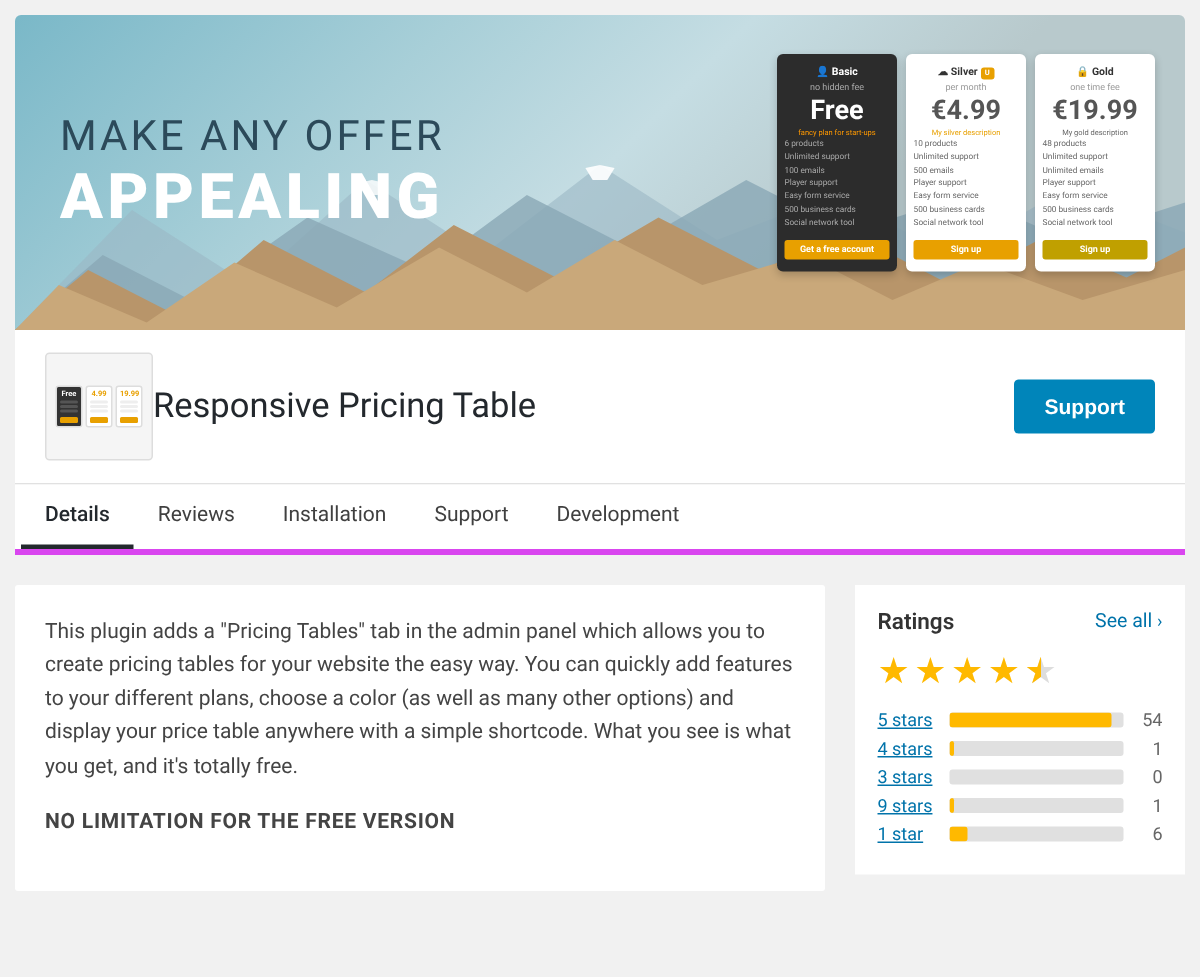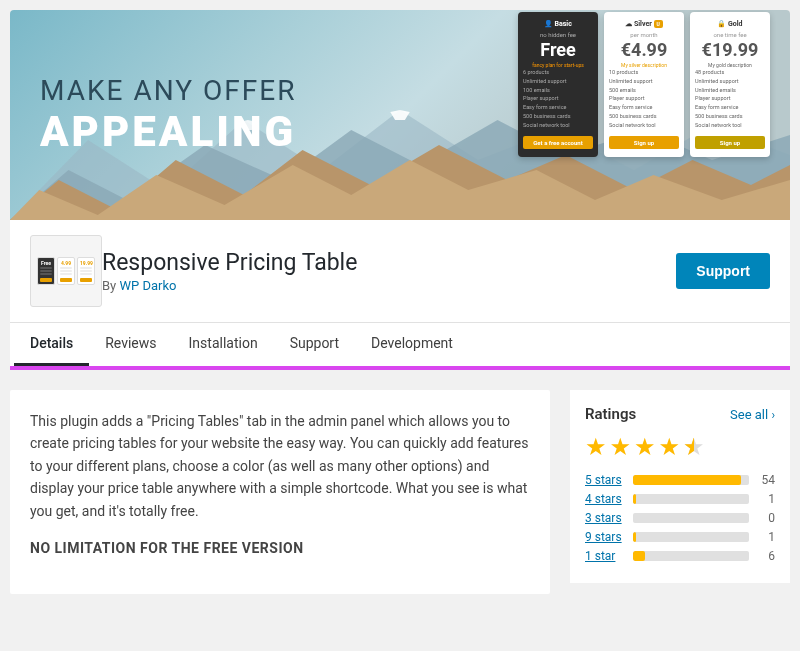--- a/index.html
+++ b/index.html
@@ -45,21 +45,21 @@
       letter-spacing: 3px;
     }
     .mountain-svg {
       width: 100%;
       height: 100%;
     }
     
     .banner-cards {
       position: absolute;
       right: 20px;
-      top: 2px;
+      top: 26px;
       display: flex;
       gap: 6px;
       z-index: 3;
     }
     .banner-card {
       width: 80px;
       background: white;
       border-radius: 4px;
       padding: 8px 5px;
       font-size: 7px;
@@ -410,23 +410,20 @@
             <div class="thumb-price-sm">19.99</div>
             <div class="thumb-line"></div>
             <div class="thumb-line"></div>
             <div class="thumb-line"></div>
             <div class="thumb-btn-sm"></div>
           </div>
         </div>
       </div>
       <div class="plugin-title-area">
         <h1>Responsive Pricing Table</h1>
-        <div class="by-line">
-          By <a href="#">WP Darko</a>
-        </div>
       </div>
     </div>
     <button class="download-btn">Support</button>
   </div>
 
   <div class="tabs-bar">
     <a class="tab-item active">Details</a>
     <a class="tab-item">Reviews</a>
     <a class="tab-item">Installation</a>
     <a class="tab-item">Support</a>

